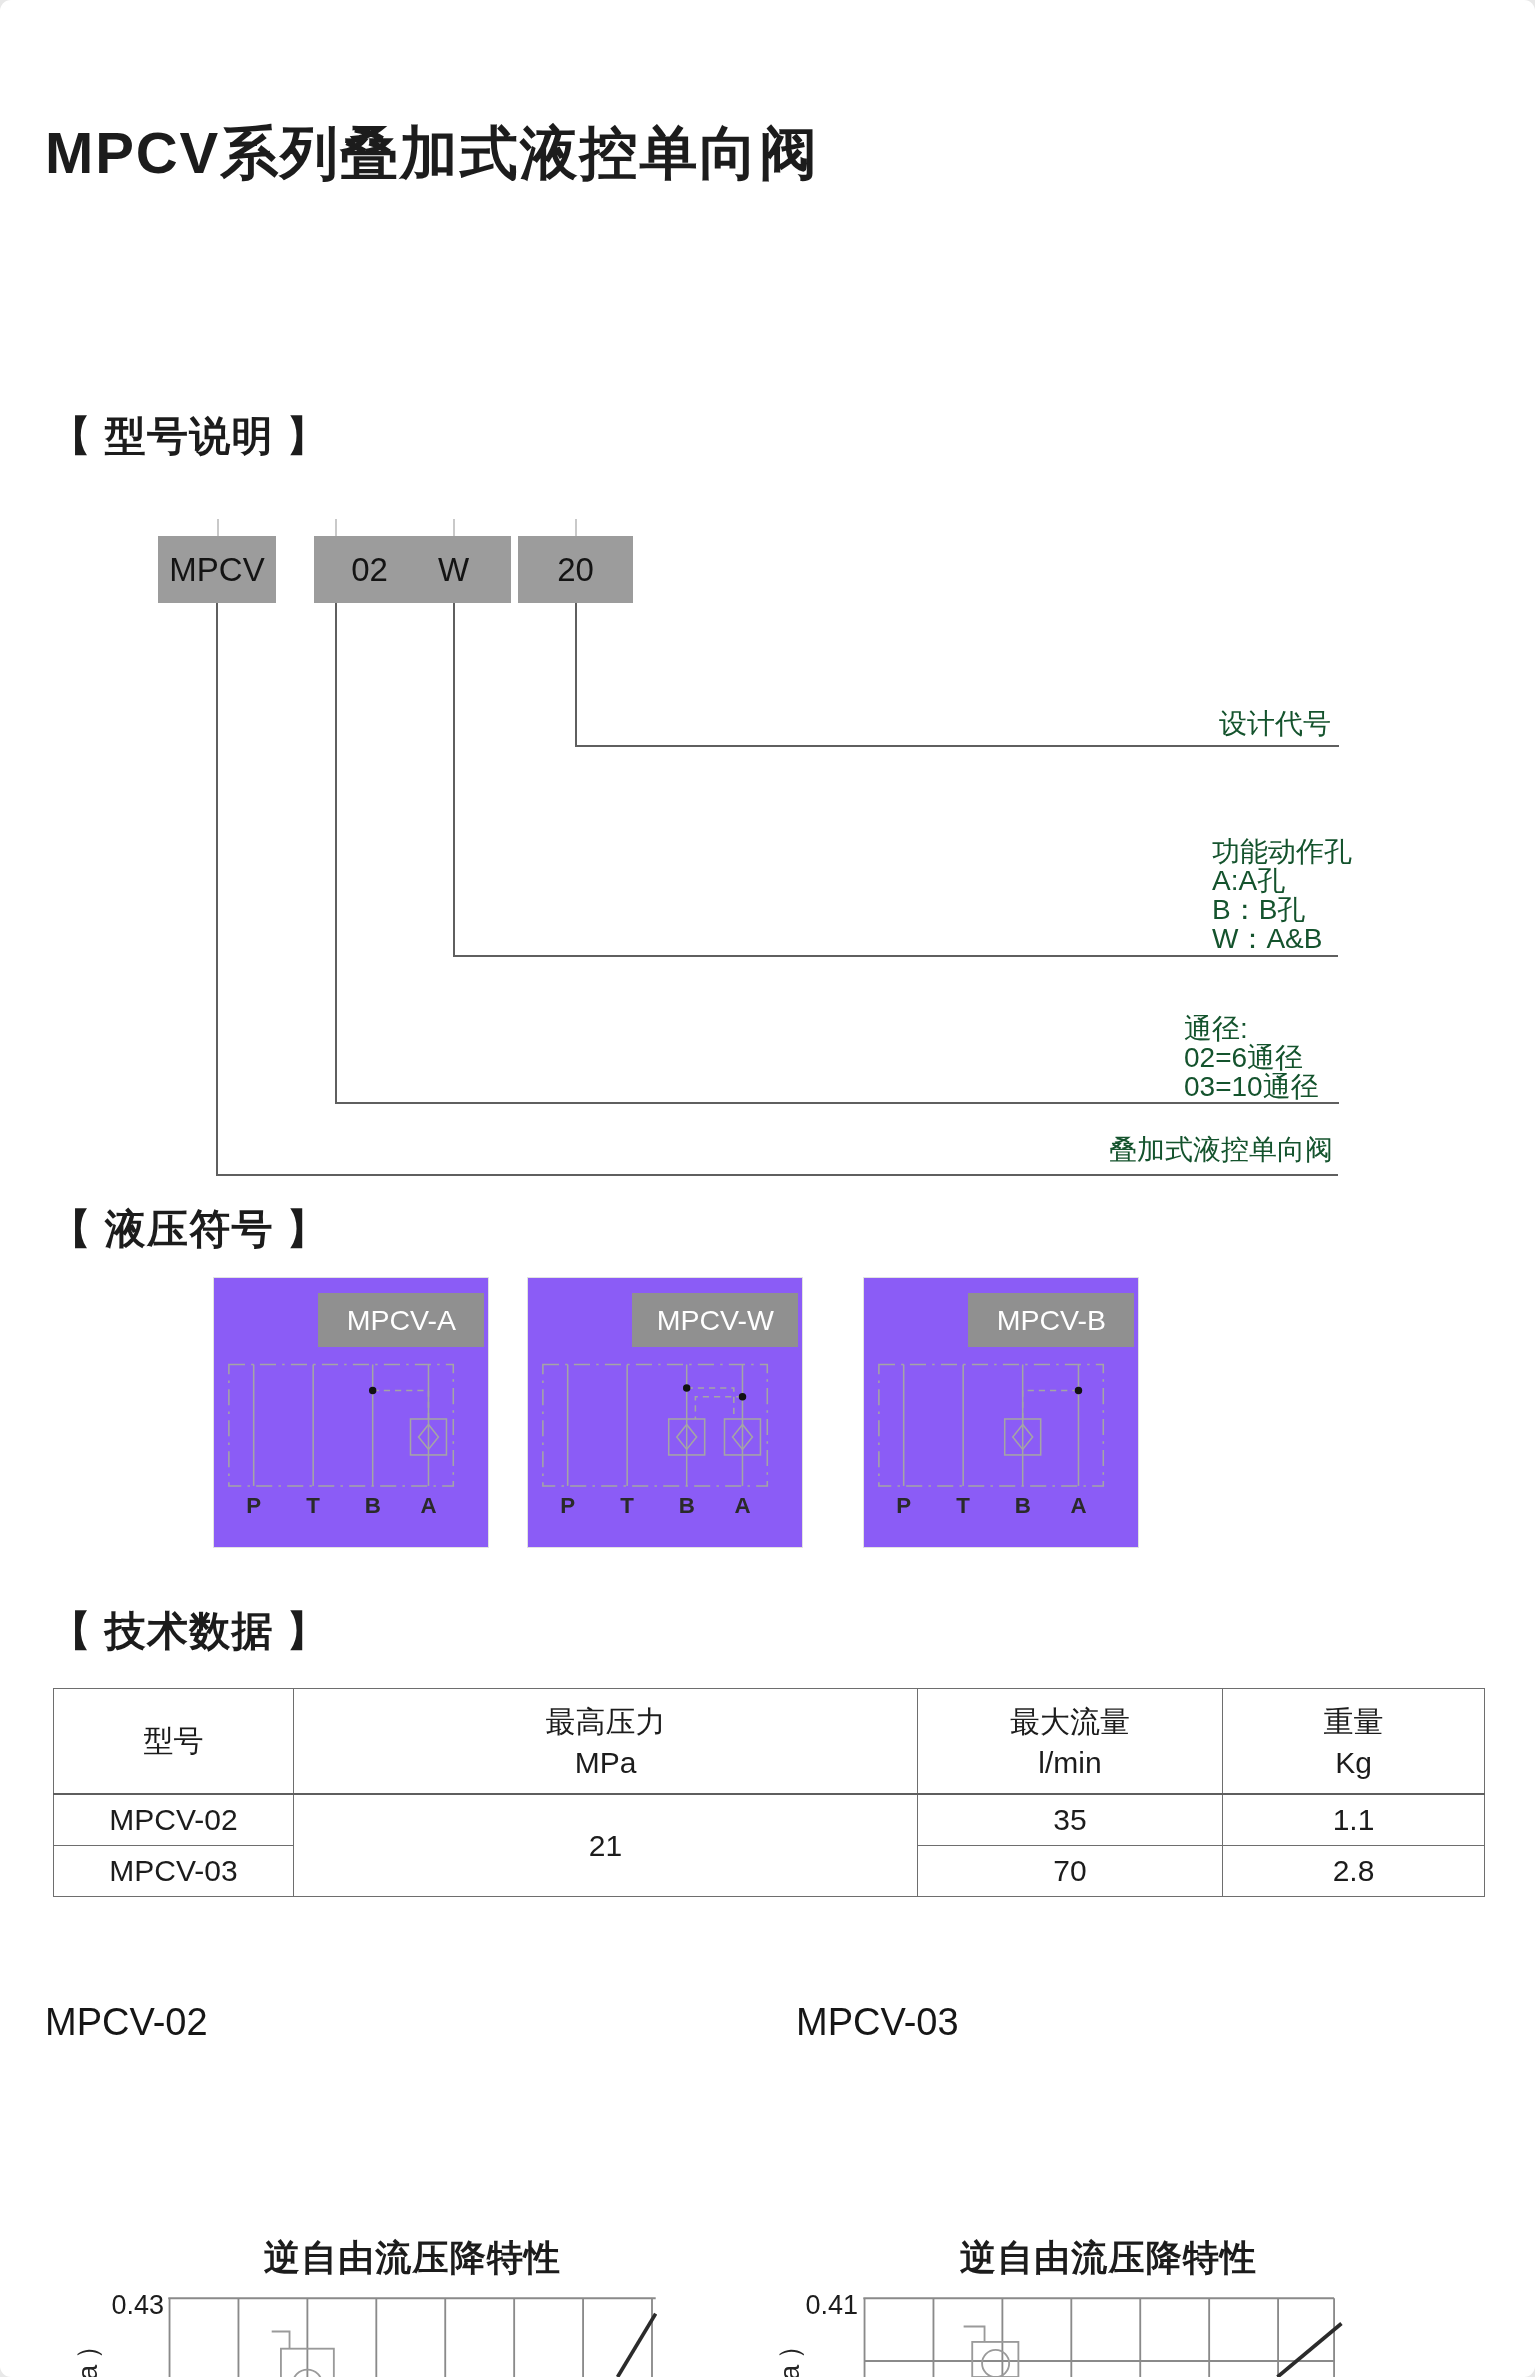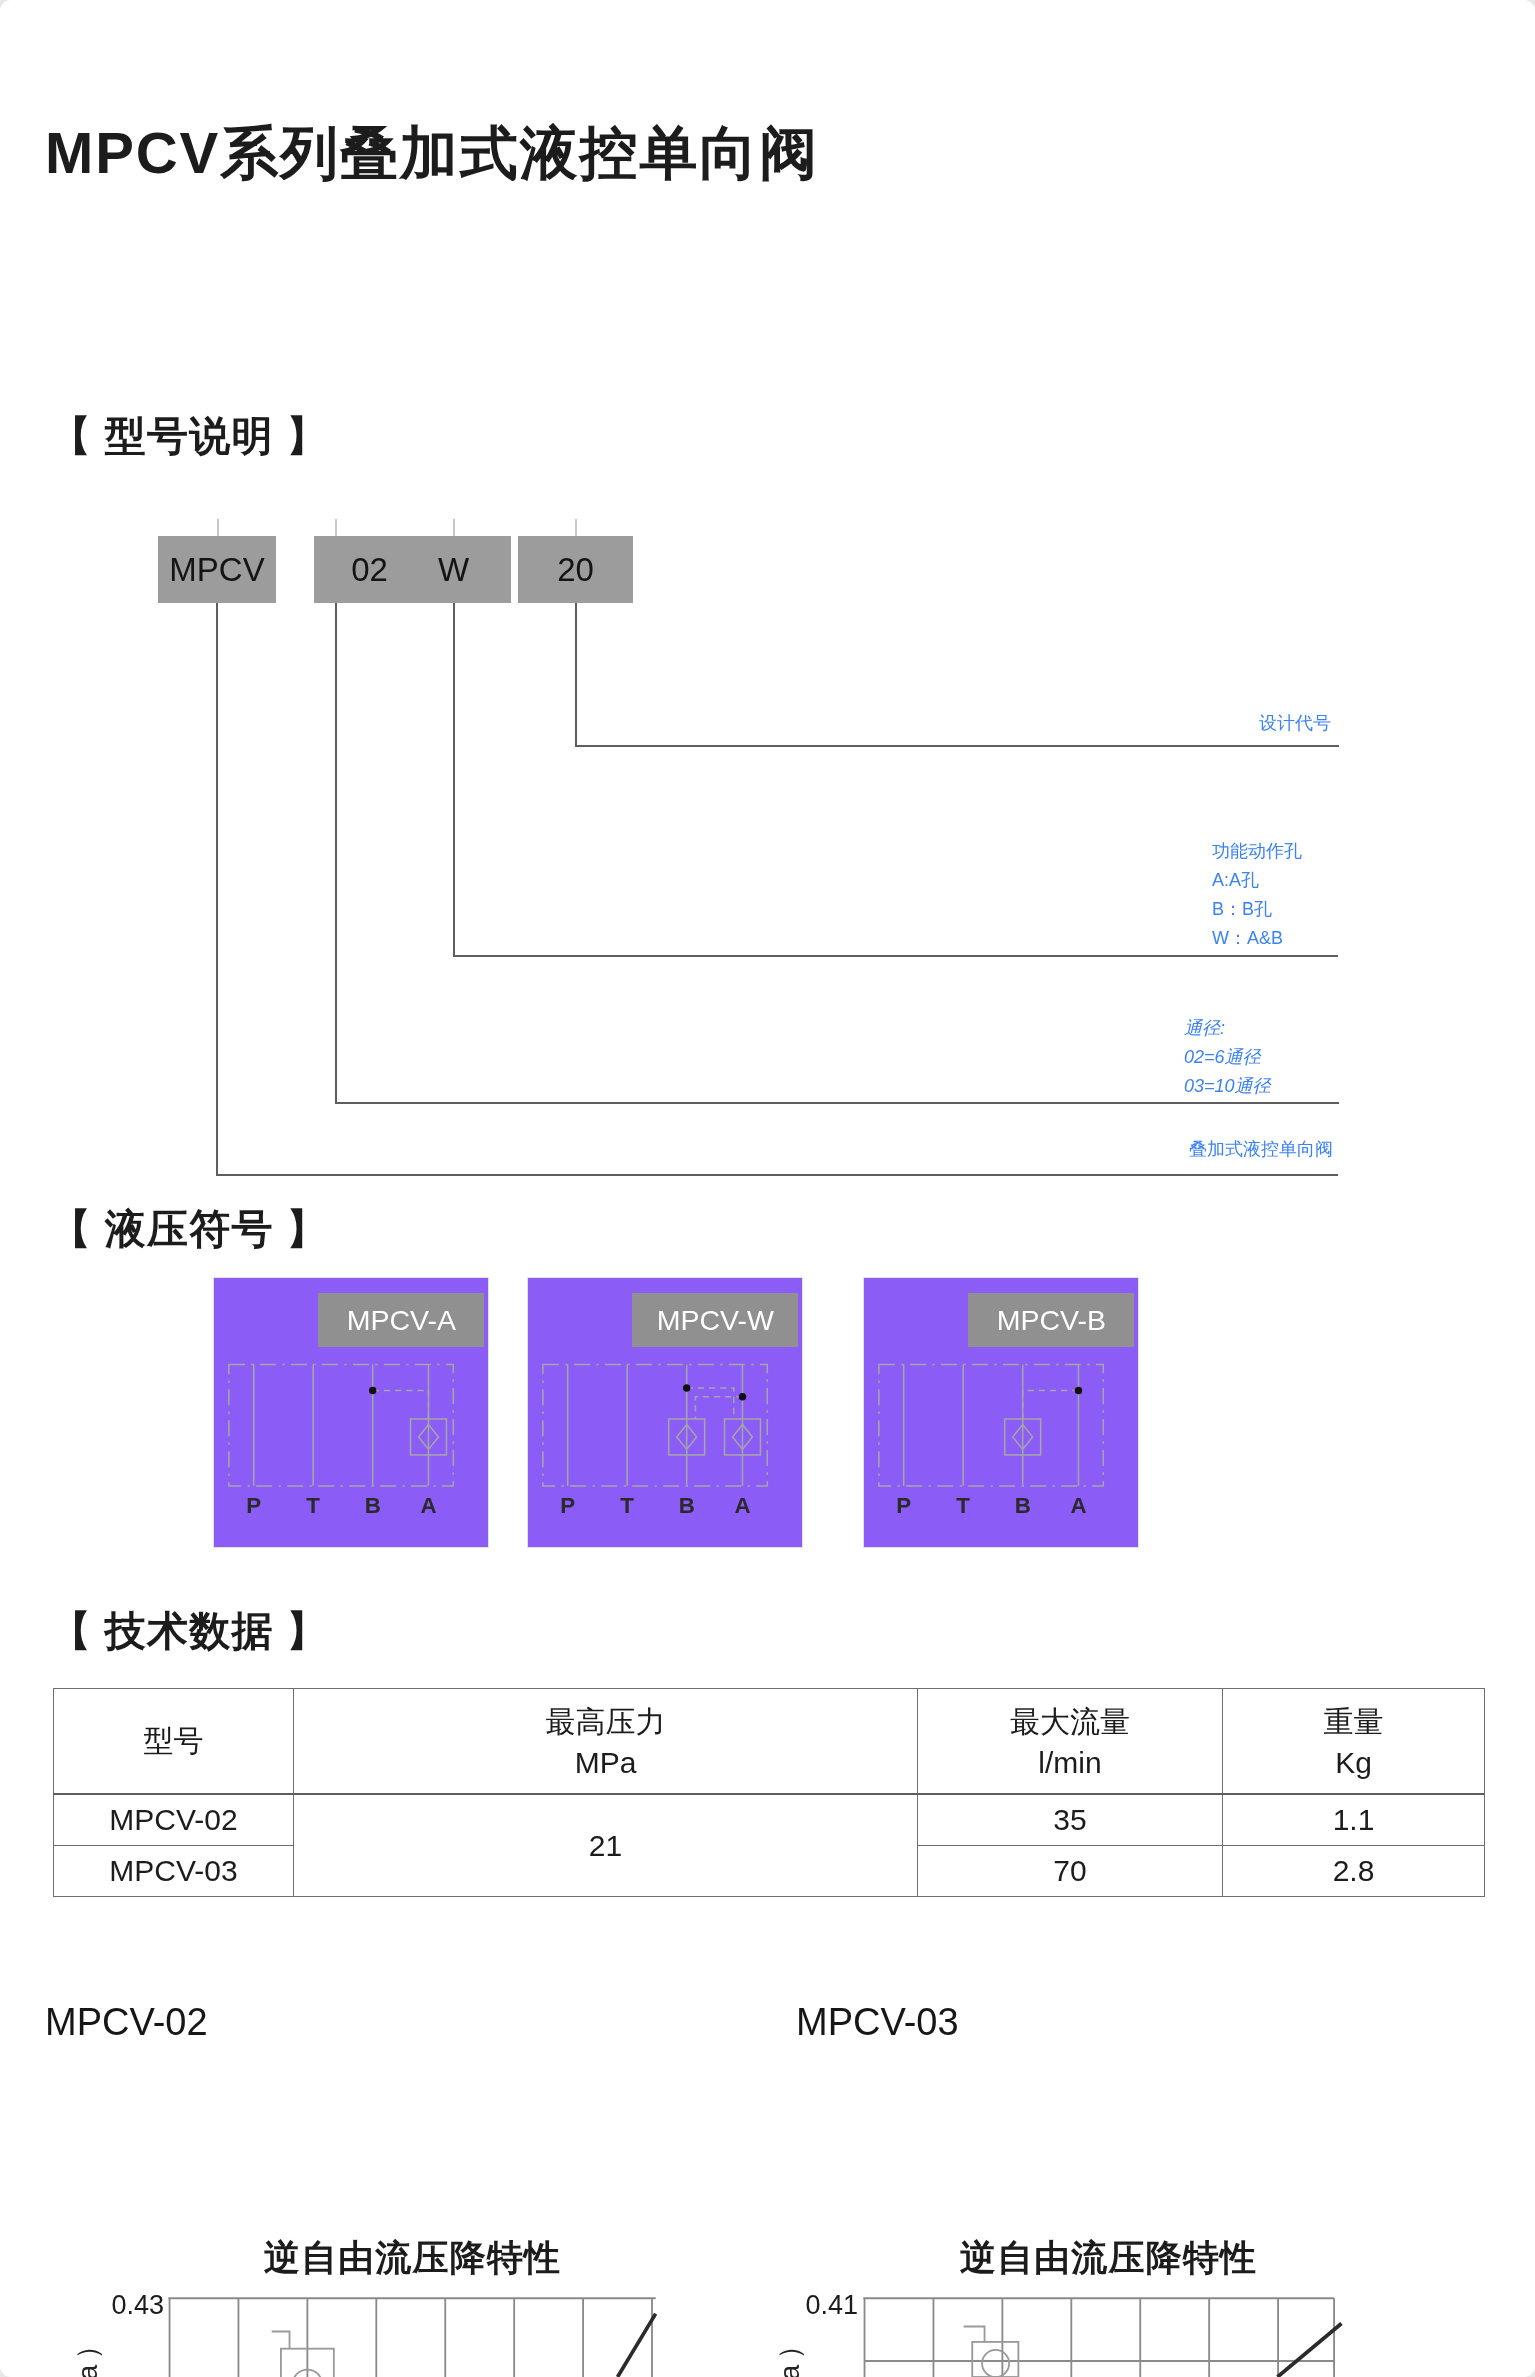--- a/index.html
+++ b/index.html
@@ -10,21 +10,21 @@
   .sec-heading{font-size:41px;font-weight:700;letter-spacing:1.2px;}
   #heading-model{left:50px;top:409px;}
   #heading-symbol{left:50px;top:1202px;}
   #heading-tech{left:50px;top:1604px;}
 
   .code-box{top:536px;height:67px;background:#9c9c9c;color:#141414;font-size:33px;
             display:flex;align-items:center;justify-content:center;}
   .box-tick{top:519px;width:1.9px;height:17.3px;background:#c9c9c9;}
   .vline{width:1.9px;background:#5f5f5f;}
   .hline{height:1.9px;background:#5f5f5f;}
-  .callout{font-size:18px;line-height:29px;color:#3b82f6;}
+  .callout{font-size:28px;line-height:29px;color:#14532d;}
   .r-align{text-align:right;}
 
   .sym-card{top:1277px;width:274px;height:269px;border:1.2px solid #e2e2e2;background:#8b5cf6;}
   .sym-head{position:absolute;top:15px;right:3.7px;width:166px;height:54px;background:#909090;
             color:#ffffff;font-size:28.5px;display:flex;align-items:center;justify-content:center;}
   .sym-svg{position:absolute;left:0;top:79px;}
 
   table.tech{position:absolute;left:53px;top:1688px;width:1430px;border-collapse:collapse;
              table-layout:fixed;}
   table.tech td{border:1.2px solid #6e6e6e;text-align:center;vertical-align:middle;
@@ -71,21 +71,21 @@
 
   <div class="abs callout r-align" style="left:1114px;width:217px;top:709px;">设计代号</div>
 
   <div class="abs callout" style="left:1212px;top:837px;">
     <div>功能动作孔</div>
     <div>A:A孔</div>
     <div>B：B孔</div>
     <div>W：A&amp;B</div>
   </div>
 
-  <div class="abs callout" style="left:1184px;top:1014px;font-style:italic;">
+  <div class="abs callout" style="left:1184px;top:1014px;">
     <div>通径:</div>
     <div>02=6通径</div>
     <div>03=10通径</div>
   </div>
 
   <div class="abs callout r-align" style="left:1053px;width:280px;top:1135px;">叠加式液控单向阀</div>
 
   <div class="abs sec-heading" id="heading-symbol">【 液压符号 】</div>
 
   <div class="abs sym-card" style="left:213px;">

